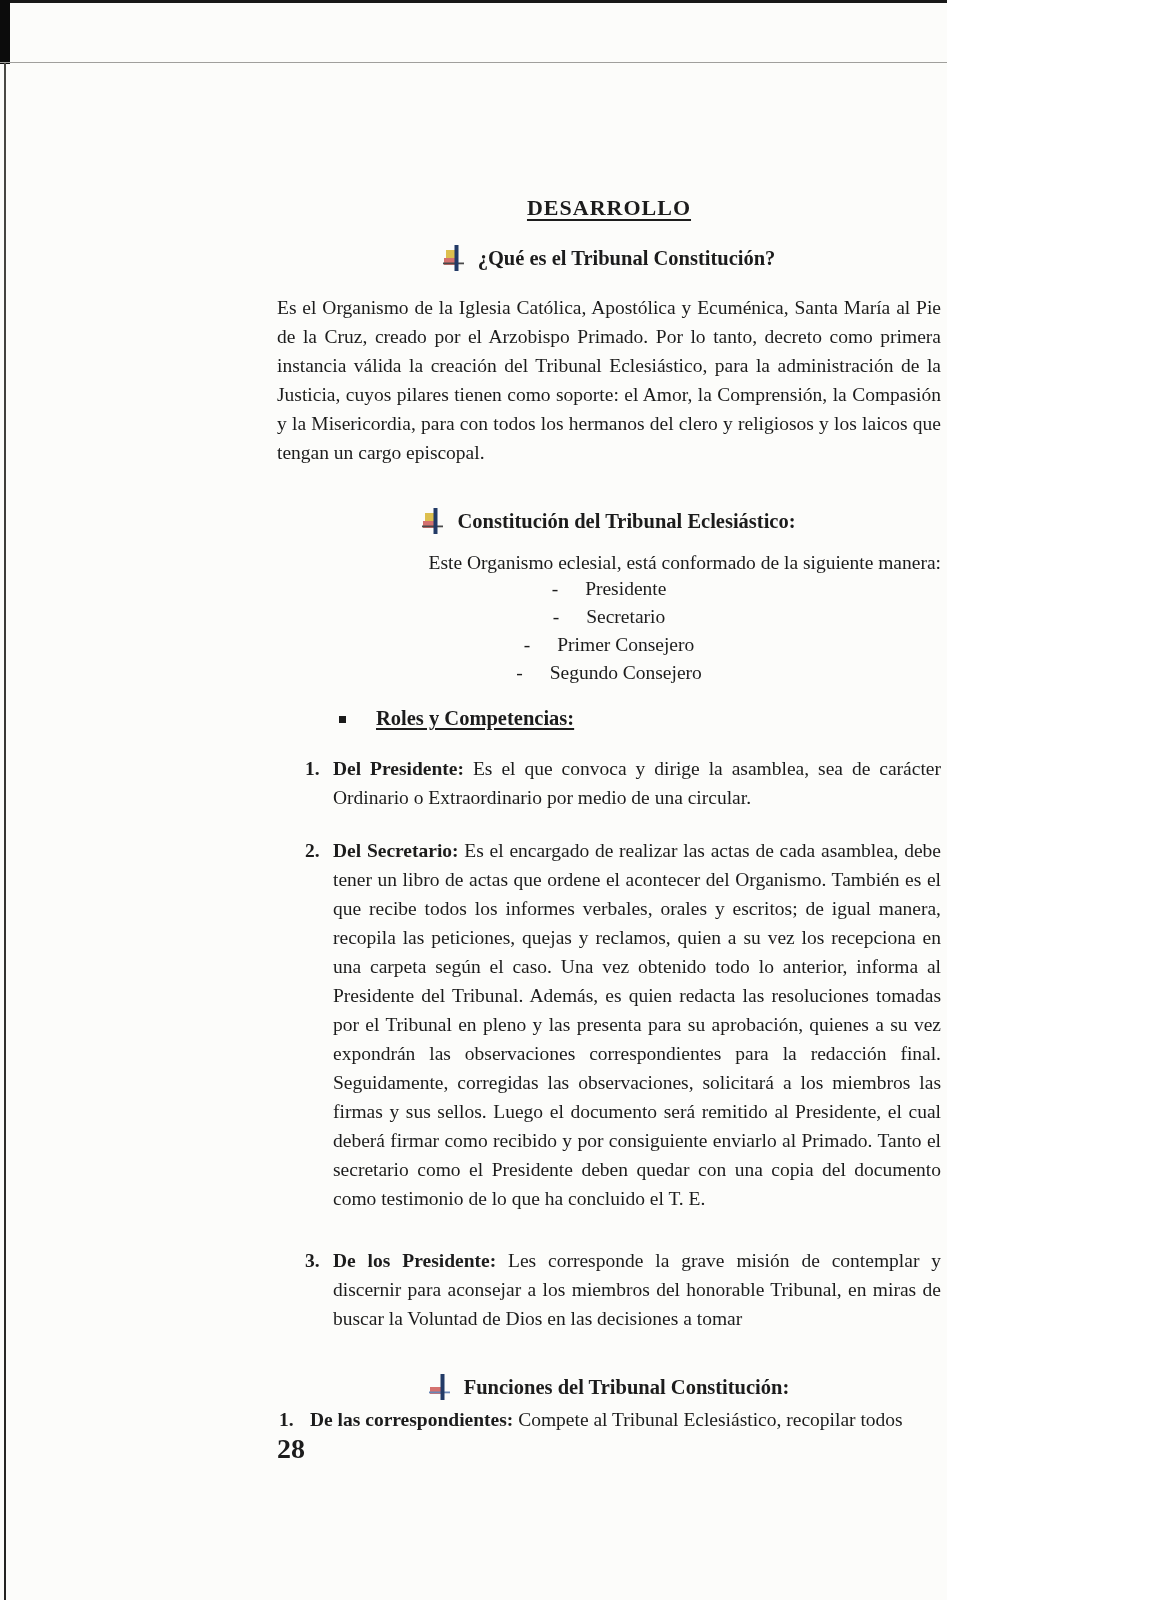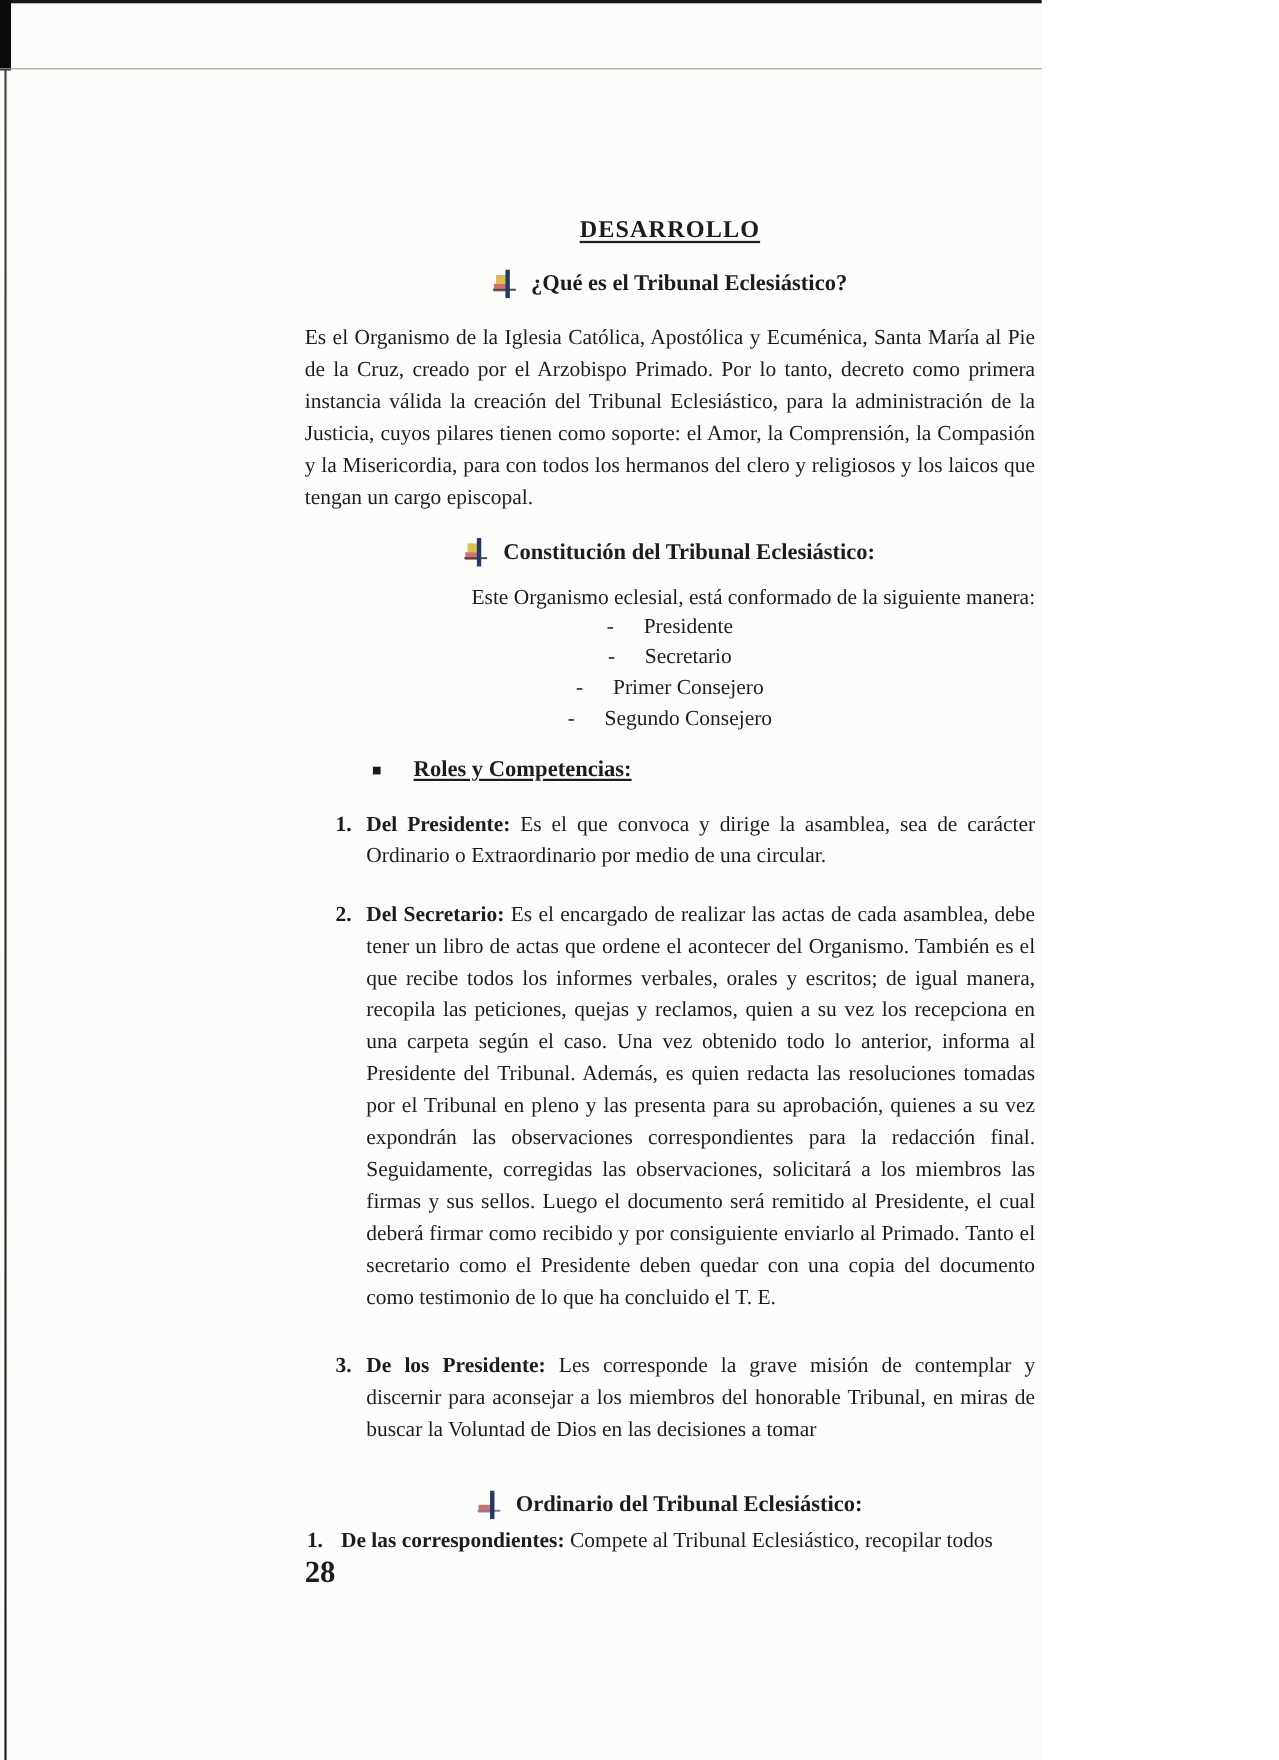--- a/index.html
+++ b/index.html
@@ -33,21 +33,21 @@
     font-weight: bold; letter-spacing: 1px;
     text-decoration: underline;
     text-decoration-thickness: 2px;
     text-underline-offset: 4px;
   }
   .h-icon {
     display: flex; justify-content: center; align-items: center; gap: 14px;
     font-weight: bold; font-size: 20.5px; line-height: 28px;
   }
   .h-what  { margin-top: 22px; }
-  .h-const { margin-top: 21px; }
+  .h-const { margin-top: 40px; }
   .h-func  { margin-top: 40px; }
   .plus-icon { display: inline-flex; flex: 0 0 auto; }
   p.intro {
     margin: 21px 0 0 0;
     text-align: justify;
     min-height: 174px;
   }
   p.conform {
     margin: 15px 0 0 0;
     padding-left: 32px;
@@ -110,21 +110,21 @@
 
     <div class="h-icon h-what">
       <span class="plus-icon">
         <svg width="21" height="27" viewBox="0 0 21 27" aria-hidden="true">
           <rect x="3" y="5" width="9" height="8" fill="#ddbf4e"></rect>
           <rect x="1" y="13" width="11" height="7" fill="#d4716e"></rect>
           <rect x="0" y="17.5" width="21" height="1.8" fill="#4a4a4a"></rect>
           <rect x="11.5" y="0" width="4" height="26" fill="#223a66"></rect>
         </svg>
       </span>
-      <span class="ht">¿Qué es el Tribunal Eclesiástico?</span>
+      <span class="ht">¿Qué es el Tribunal Constitución?</span>
     </div>
 
     <p class="intro">Es el Organismo de la Iglesia Católica, Apostólica y Ecuménica, Santa María al Pie de la Cruz, creado por el Arzobispo Primado. Por lo tanto, decreto como primera instancia válida la creación del Tribunal Eclesiástico, para la administración de la Justicia, cuyos pilares tienen como soporte: el Amor, la Comprensión, la Compasión y la Misericordia, para con todos los hermanos del clero y religiosos y los laicos que tengan un cargo episcopal.</p>
 
     <div class="h-icon h-const">
       <span class="plus-icon">
         <svg width="21" height="27" viewBox="0 0 21 27" aria-hidden="true">
           <rect x="3" y="5" width="9" height="8" fill="#ddbf4e"></rect>
           <rect x="1" y="13" width="11" height="7" fill="#d4716e"></rect>
           <rect x="0" y="17.5" width="21" height="1.8" fill="#4a4a4a"></rect>
@@ -172,21 +172,21 @@
     </ol>
 
     <div class="h-icon h-func">
       <span class="plus-icon">
         <svg width="21" height="27" viewBox="0 0 21 27" aria-hidden="true">
           <rect x="1" y="13" width="11" height="7" fill="#d4716e"></rect>
           <rect x="0" y="17.5" width="21" height="1.8" fill="#6a86b5"></rect>
           <rect x="11.5" y="0" width="4" height="26" fill="#223a66"></rect>
         </svg>
       </span>
-      <span class="ht">Ordinario del Tribunal Eclesiástico:</span>
+      <span class="ht">Funciones del Tribunal Constitución:</span>
     </div>
 
     <ol class="nlist funcs">
       <li>
         <span class="num">1.</span>
         <span class="itext"><b>De las correspondientes:</b> <span>Compete al Tribunal Eclesiástico, recopilar todos</span></span>
       </li>
     </ol>
 
     <div class="pagenum">28</div>

